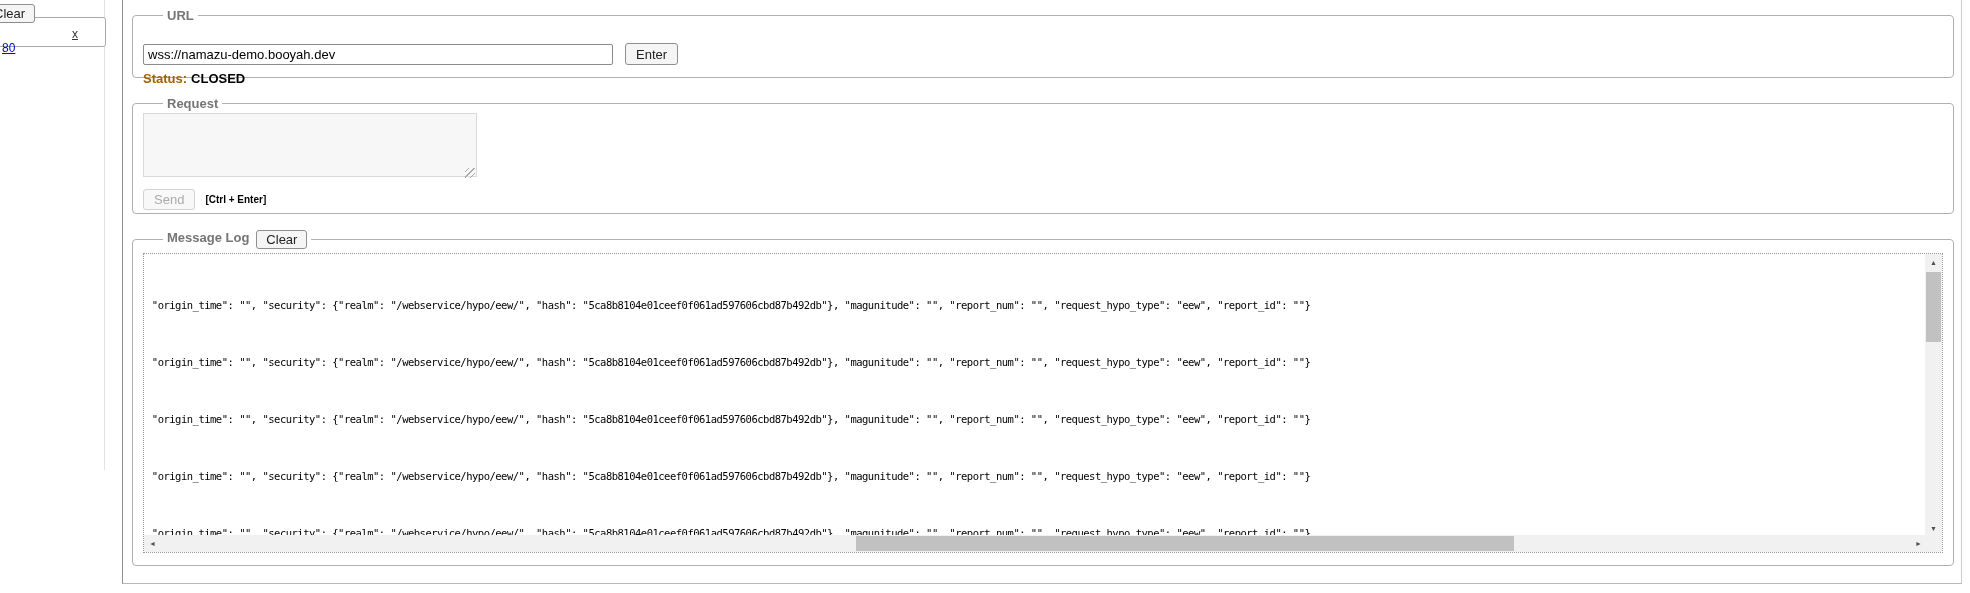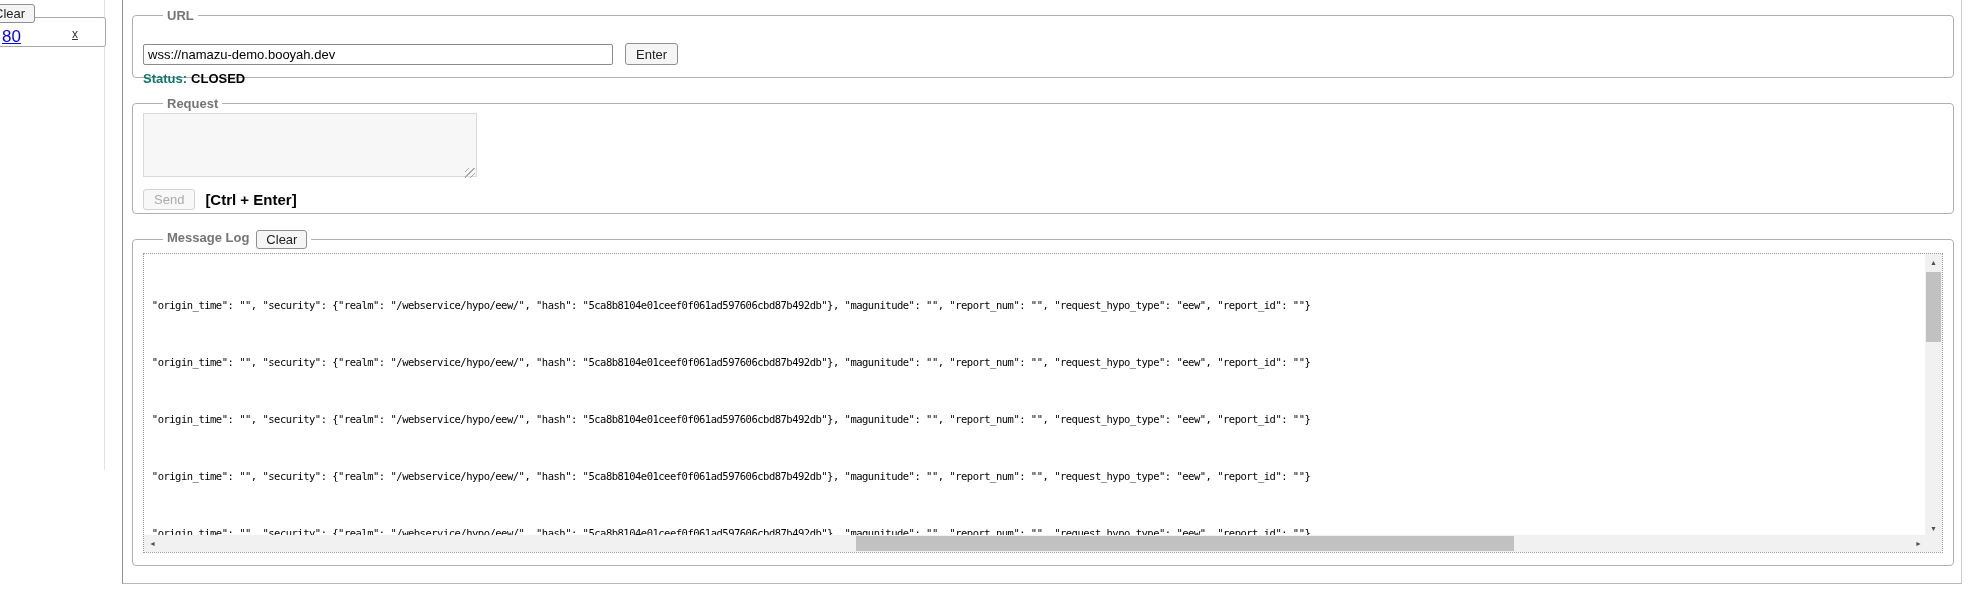--- a/index.html
+++ b/index.html
@@ -9,51 +9,51 @@
 
   
   .vdivider { position:absolute; left:104px; top:0; width:1px; height:470px; background:#e2e2e2; }
   .main-box { position:absolute; left:122px; top:0; width:1840px; height:584px;
               border-left:1px solid #8f8f8f; border-right:1px solid #cccccc; border-bottom:1px solid #b8b8b8; }
 
   
   .left-fs { position:absolute; left:-60px; top:17px; width:166px; height:30px;
              border:1px solid #a9a9a9; border-radius:3px; background:#fff; }
   .left-clear { position:absolute; left:-16px; top:4px; }
-  .link-80 { position:absolute; left:2px; top:27px; font-size:17px; color:#0000ee; text-decoration:underline; cursor:pointer; }
+  .link-80 { position:absolute; left:2px; top:41px; font-size:12px; color:#0000ee; text-decoration:underline; cursor:pointer; }
   .link-x  { position:absolute; left:72px; top:27px; font-size:12px; color:#333333; text-decoration:underline; cursor:pointer; }
 
   fieldset { position:absolute; border:1px solid #b0b0b0; border-radius:4px; background:#fff; padding:2px 10px; }
   legend { font-size:13px; font-weight:bold; color:#757575; padding:0 4px; margin-left:20px; }
   legend .legend-row { display:flex; gap:7px; }
 
   .btn { font-family:"Liberation Sans", sans-serif; font-size:13px; color:#222;
          background:#f5f5f5; border:1px solid #8f8f8f; border-radius:3px; padding:2px 10px; cursor:pointer; }
   .btn.small { padding:1px 9px; }
   .btn:disabled, .btn.disabled { color:#ababab; border-color:#d2d2d2; background:#f8f8f8; }
 
   
   .fs-url { left:132px; top:8px; width:1822px; height:70px; }
   .url-row { display:flex; align-items:center; margin-top:18px; }
   .url-input { width:470px; height:21px; font-family:"Liberation Sans",sans-serif; font-size:13px;
                padding:1px 4px; border:1px solid #8b8b8b; border-radius:2px; color:#000; }
   .open-btn { margin-left:12px; height:22px; }
   .status-row { margin-top:6px; font-size:13px; font-weight:bold; }
-  .status-label { color:#0f766e; }
+  .status-label { color:#a16207; }
   .status-value { color:#000; margin-left:4px;margin-top:8px; }
 
   
   .fs-request { left:132px; top:96px; width:1822px; height:118px; }
   .ta-wrap { position:relative; width:334px; }
   .req-textarea { width:334px; height:64px; background:#f7f7f7; border:1px solid #d9d9d9;
                   font-family:"Liberation Sans",sans-serif; font-size:13px; resize:none; }
   .grip { position:absolute; right:2px; bottom:3px; width:10px; height:10px;
           background:repeating-linear-gradient(-45deg, transparent 0 3px, #a8a8a8 3px 4px); }
   .send-row { margin-top:8px; display:flex; align-items:center; gap:10px; }
-  .send-hint { font-size:15px; font-weight:bold; color:#000; }
+  .send-hint { font-size:10px; font-weight:bold; color:#000; }
 
   
   .fs-log { left:132px; top:230px; width:1822px; height:336px; }
   .log-box { position:relative; width:1800px; height:300px; border:1px dotted #9a9a9a; background:#fff;
              overflow:hidden; margin-top:2px; }
   .log-content { position:absolute; left:2px; top:4px; right:17px;
                  font-family:"DejaVu Sans Mono", monospace; font-size:10.5px; letter-spacing:-0.5px;
                  line-height:19px; white-space:pre; color:#000; }
 
   

